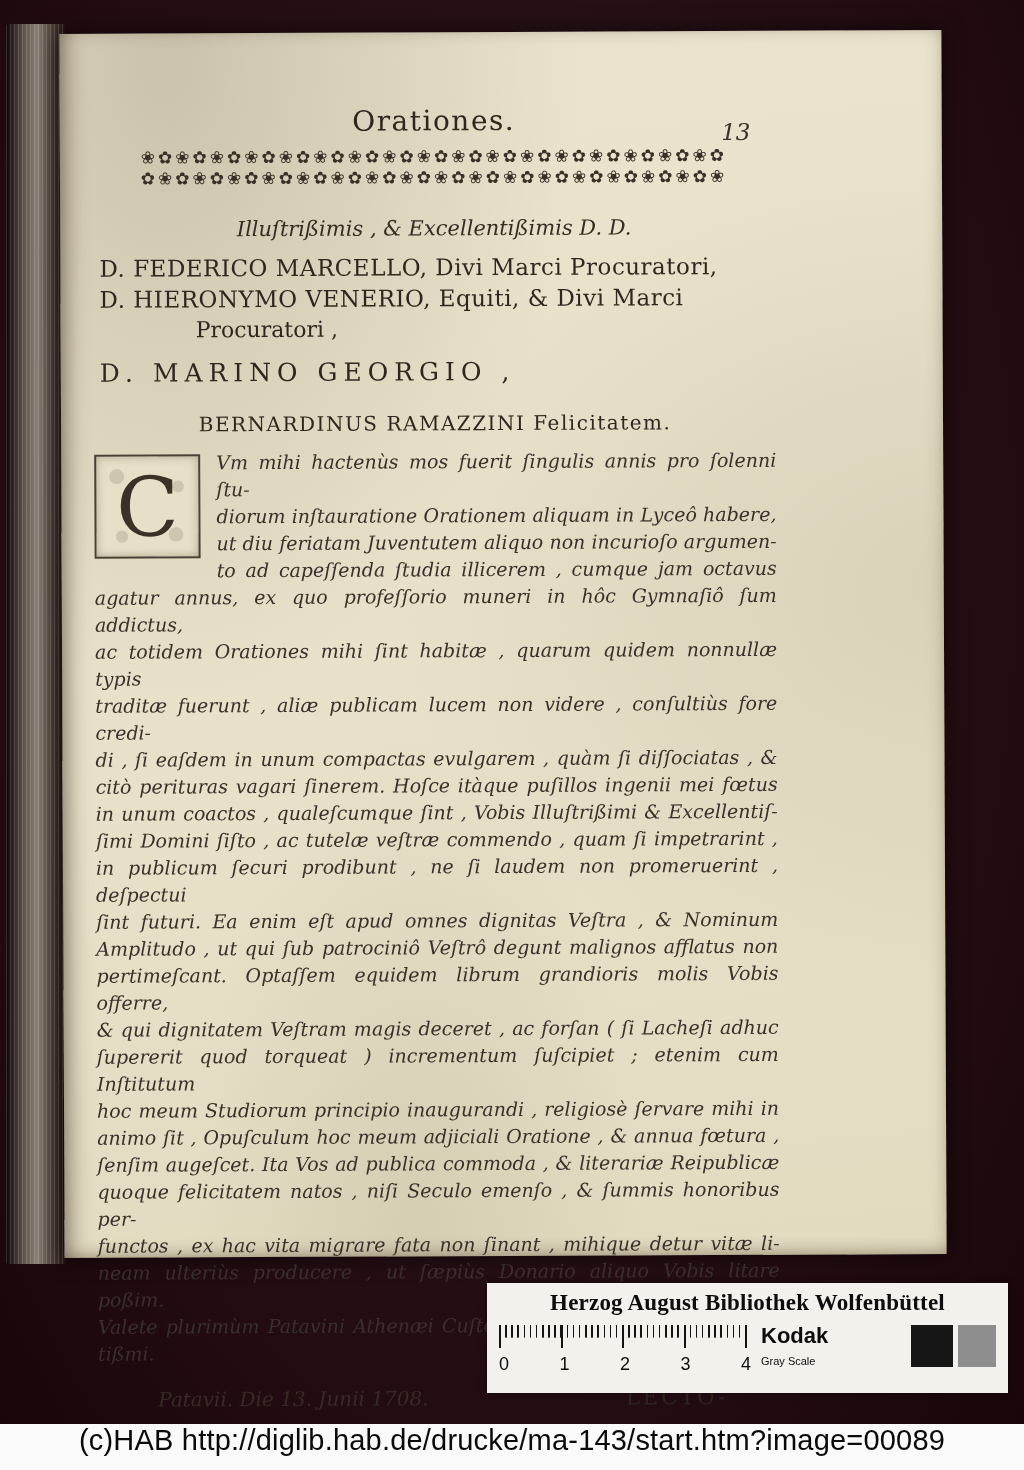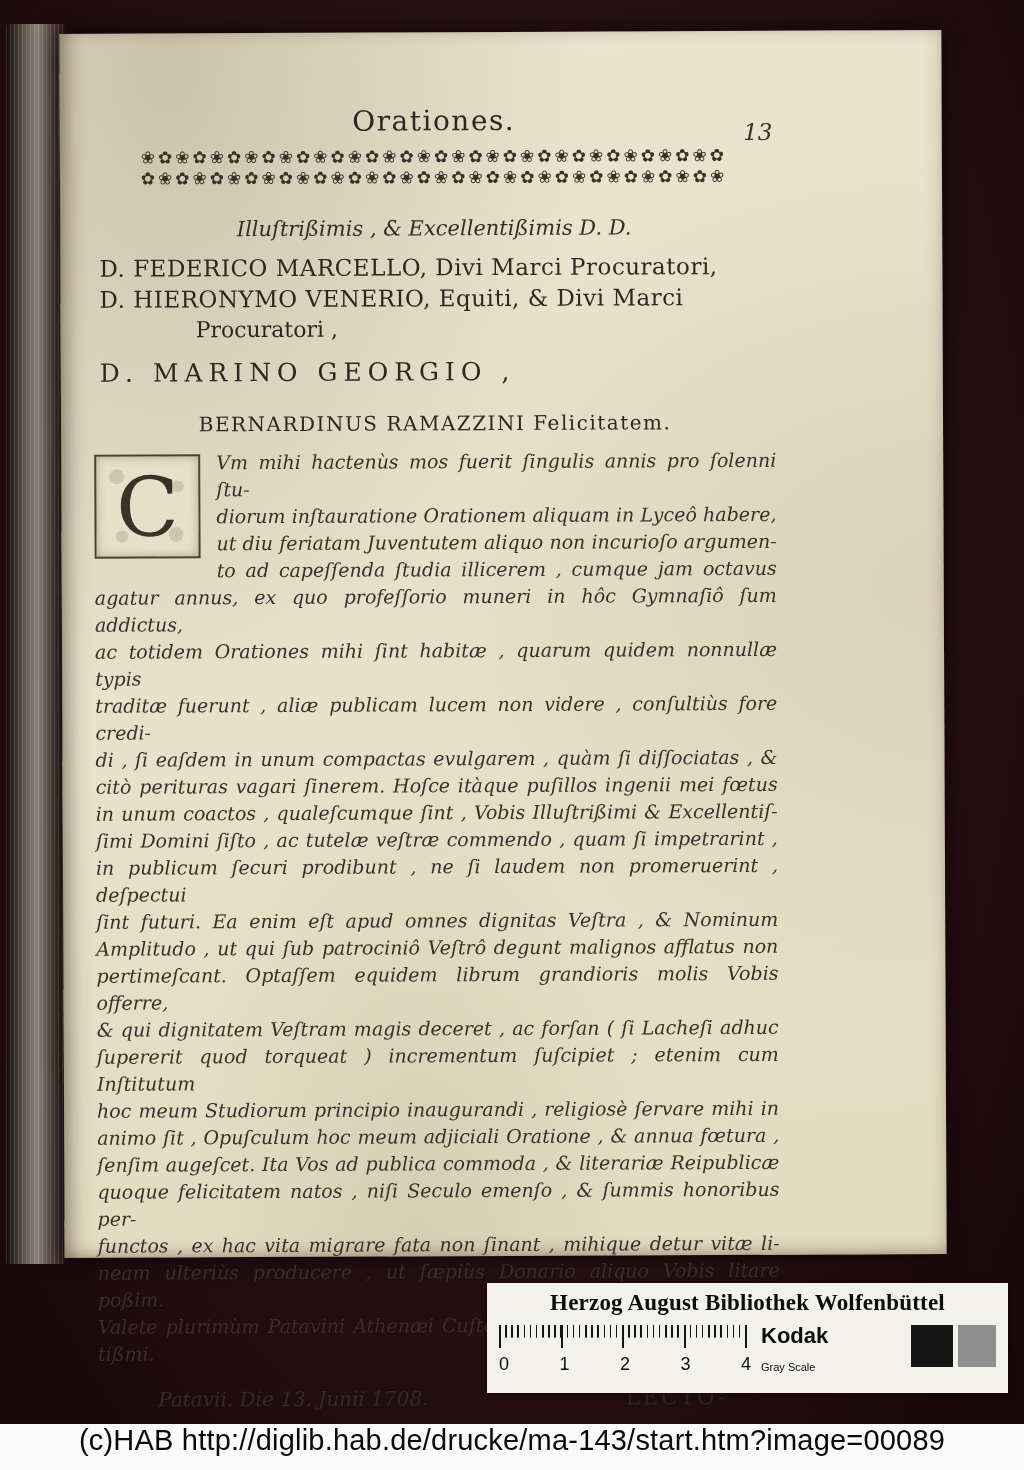--- a/index.html
+++ b/index.html
@@ -33,21 +33,21 @@
       radial-gradient(ellipse at 40% 99%, rgba(120,100,70,0.12), rgba(0,0,0,0) 30%),
       linear-gradient(175deg, var(--paper,#eae4ce) 0%, #e7e1c9 60%, #e2dbc0 100%);
     box-shadow: 0 0 22px rgba(0,0,0,0.65), inset 14px 0 22px -10px rgba(45,28,16,0.55), inset -6px -8px 18px -8px rgba(60,40,20,0.35);
     color:var(--ink,#352c24);
   }
   .running-title{
     position:absolute;left:33px;top:72px;width:682px;text-align:center;
     font-size:28px;letter-spacing:1.5px;color:#2f271f;
   }
   .page-number{
-    position:absolute;left:668px;top:88px;width:60px;text-align:center;
+    position:absolute;left:646px;top:88px;width:60px;text-align:center;
     font-style:italic;font-size:23px;color:#3a3128;
   }
   .ornament{
     position:absolute;left:33px;top:114px;width:682px;text-align:center;
     color:#3a3027;line-height:21px;
   }
   .orn-row{
     font-size:17px;letter-spacing:3px;white-space:nowrap;overflow:hidden;
   }
   .content{
@@ -122,21 +122,21 @@
     background-size:100% 100%, 100% 55%;
     background-repeat:no-repeat,no-repeat;
     background-position:top left, top left;
   }
   .ruler-numbers{
     display:flex;justify-content:space-between;width:252px;
     font-size:18px;padding-top:6px;
   }
   .kodak-block{margin-left:14px;line-height:1;}
   .kodak-brand{font-weight:bold;font-size:22px;}
-  .kodak-sub{font-size:11px;margin-top:15px;}
+  .kodak-sub{font-size:11px;margin-top:9px;}
   .patch-black{width:42px;height:42px;background:#161616;margin-left:auto;}
   .patch-gray{width:38px;height:42px;background:#8e8e8e;margin-left:5px;margin-right:2px;}
   
   .bottom-strip{
     position:absolute;left:0;top:1424px;width:1024px;height:52px;
     background:#fafafa;display:flex;align-items:flex-start;justify-content:center;
   }
   .caption{
     font-family:"Liberation Sans", sans-serif;font-size:29px;color:#0a0a0a;letter-spacing:0.2px;
   }

